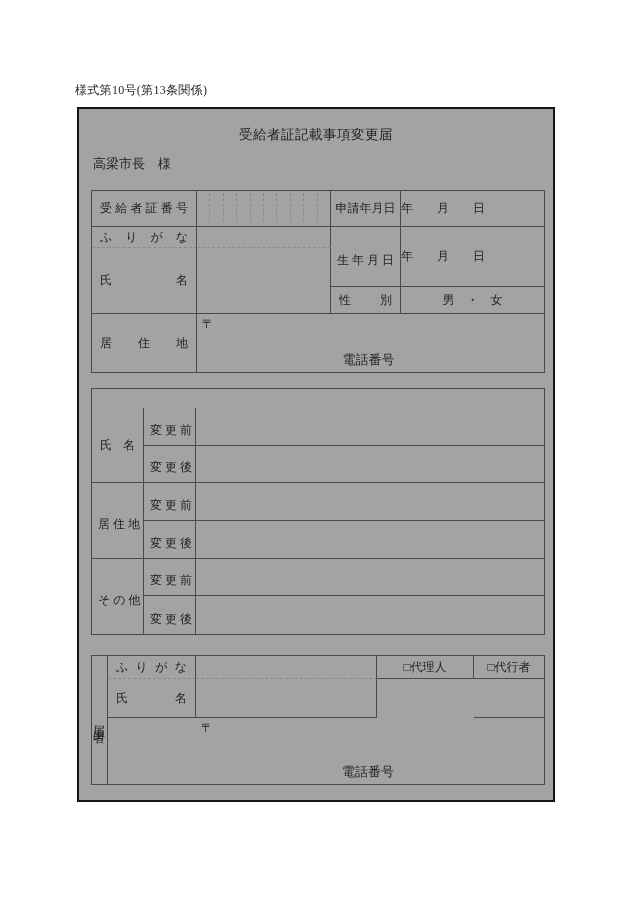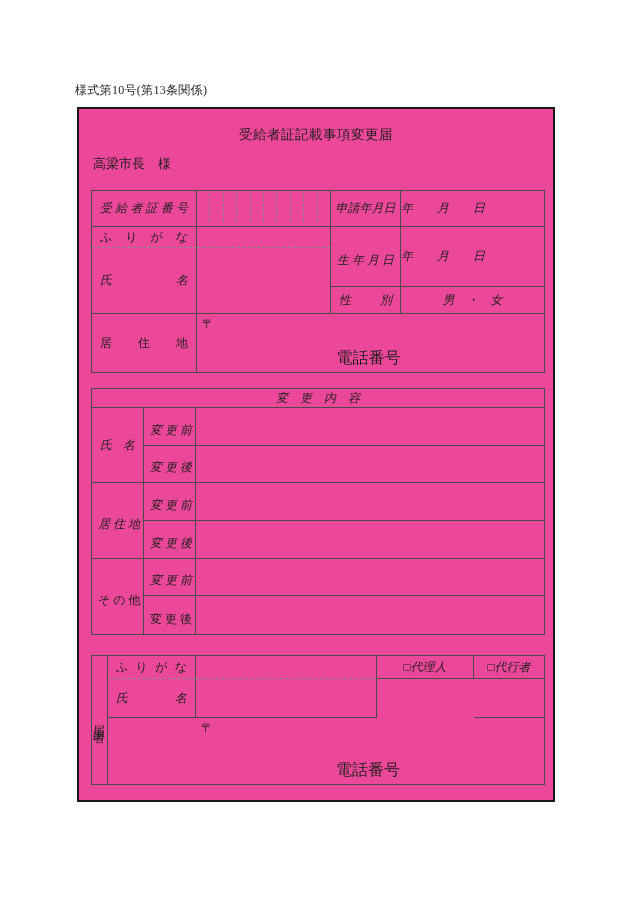--- a/index.html
+++ b/index.html
@@ -6,29 +6,29 @@
   body{
     width:630px;height:915px;background:#ffffff;position:relative;
     font-family:"Liberation Serif","DejaVu Serif",serif;
     color:#1f1f1f;
     -webkit-font-smoothing:antialiased;
   }
   .abs{position:absolute;}
   #form-number{left:75px;top:82px;font-size:12px;letter-spacing:.3px;}
   #outer-box{
     left:77px;top:107px;width:474px;height:691px;
-    border:2px solid #161616;background:#ec4899;
+    border:2px solid #161616;background:#a3a3a3;
   }
   #form-title{left:0;right:0;top:17px;text-align:center;font-size:13.5px;letter-spacing:.5px;}
   #addressee{left:14px;top:46px;font-size:13px;text-align:center;}
 
   .grid-table{position:absolute;display:grid;border:1px solid #4a4a4a;box-sizing:content-box;font-size:12px;}
   .cell{display:flex;align-items:center;box-sizing:border-box;min-width:0;position:relative;}
   .br{border-right:1px solid #4a4a4a;}
-  .bb{border-bottom:1px solid #4a4a4a;font-style:italic;}
+  .bb{border-bottom:1px solid #4a4a4a;}
   .bbd{border-bottom:1px dashed #8a8a8a;}
   .jtext{width:100%;text-align:justify;text-align-last:justify;padding:0 8px;white-space:nowrap;}
   .jtext6{width:100%;text-align:justify;text-align-last:justify;padding:0 6px;white-space:nowrap;margin-top:8px;}
   .ctext{width:100%;text-align:center;white-space:nowrap;}
   .rtext{width:100%;padding-right:5px;white-space:nowrap;}
 
   
   #applicant-table{left:12px;top:81px;width:452px;height:181px;
     grid-template-columns:105px 134px 70px 143px;
     grid-template-rows:36px 21px 39px 27px 58px;}
@@ -39,21 +39,21 @@
   
   #notifier-table{left:12px;top:546px;width:452px;height:128px;
     grid-template-columns:16px 88px 181px 97px 70px;
     grid-template-rows:23px 39px 66px;}
 
   .digits{display:flex;width:100%;height:100%;}
   .digit{flex:1;margin:2px 0 4px 0;}
   .digit + .digit{border-left:1px dashed #8a8a8a;}
 
   .addr-cell .postal{position:absolute;left:5px;top:2px;font-size:12px;}
-  .addr-cell .phone{position:absolute;left:0;right:4px;bottom:3px;text-align:center;font-size:16px;}
+  .addr-cell .phone{position:absolute;left:0;right:4px;bottom:3px;text-align:center;font-size:13px;}
 
   .vtext{width:100%;text-align:center;writing-mode:vertical-rl;text-orientation:upright;
     margin:0 auto;letter-spacing:3px;font-size:12px;line-height:16px;}
   .vwrap{justify-content:center;}
 </style>
 </head>
 <body>
 
 <div id="form-number" class="abs">様式第10号(第13条関係)</div>
 
@@ -114,23 +114,20 @@
     <div class="cell br" style="grid-area:5/1/6/2;">
       <div class="jtext">居 住 地</div>
     </div>
     <div class="cell addr-cell" style="grid-area:5/2/6/5;">
       <span class="postal">〒</span>
       <span class="phone">電話番号</span>
     </div>
   </div>
 
   <div id="change-table" class="grid-table">
-    <div class="cell bb" style="grid-area:1/1/2/4;">
-      <div class="ctext">変　更　内　容</div>
-    </div>
 
     <div class="cell br bb" style="grid-area:2/1/4/2;">
       <div class="jtext">氏 名</div>
     </div>
     <div class="cell br bb" style="grid-area:2/2/3/3;">
       <div class="jtext6">変 更 前</div>
     </div>
     <div class="cell bb" style="grid-area:2/3/3/4;"></div>
     <div class="cell br bb" style="grid-area:3/2/4/3;">
       <div class="jtext6">変 更 後</div>

